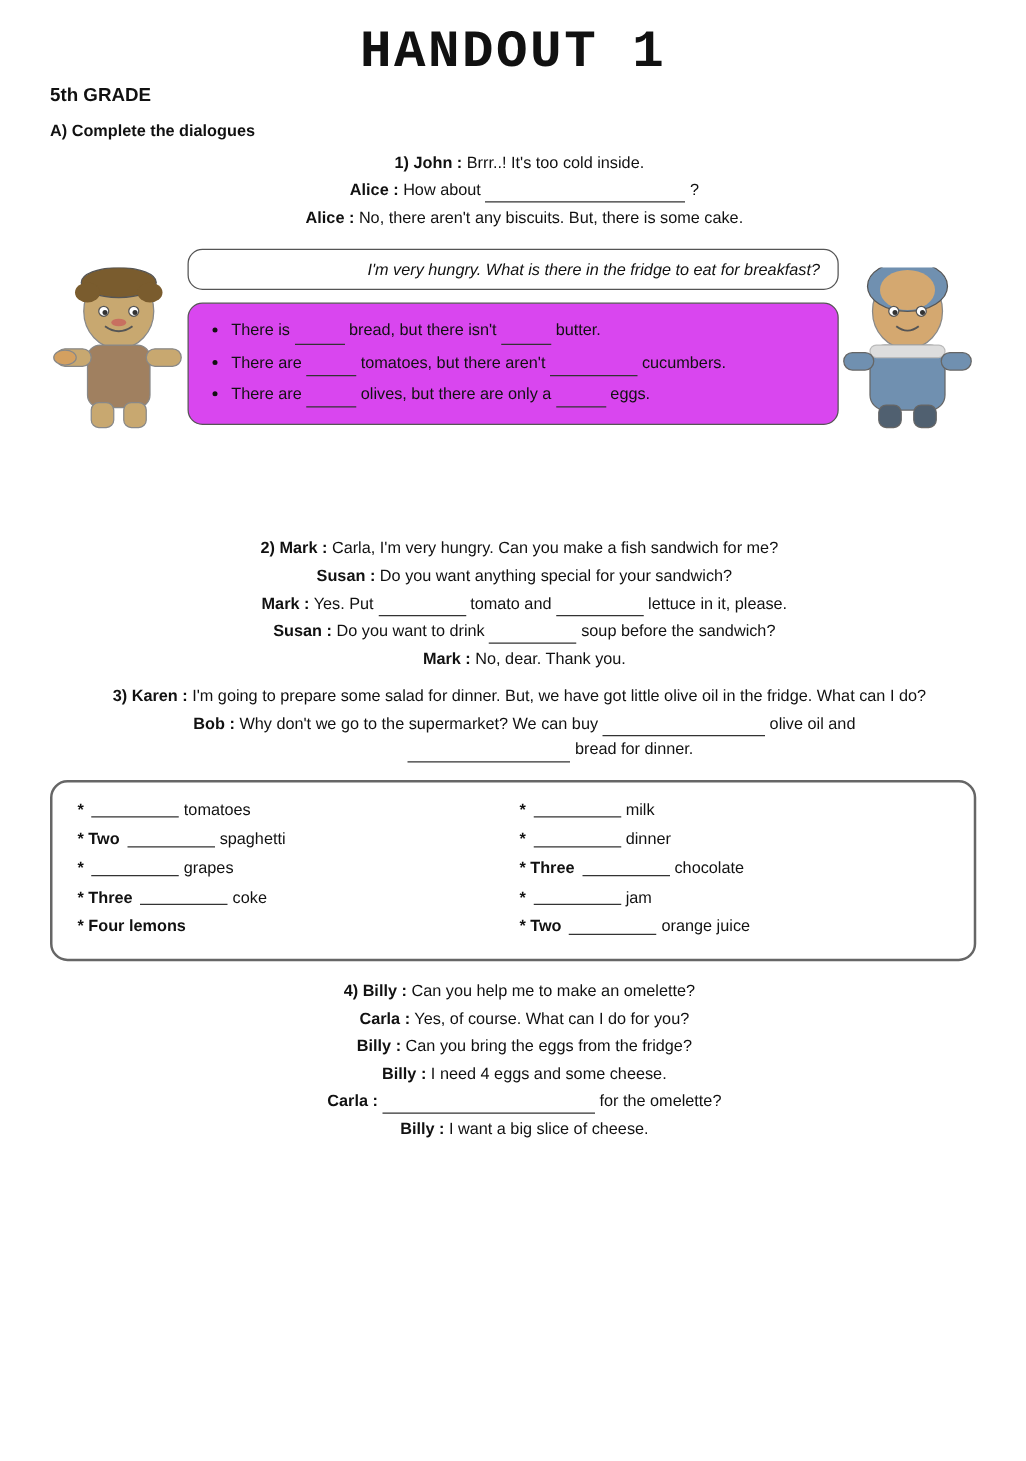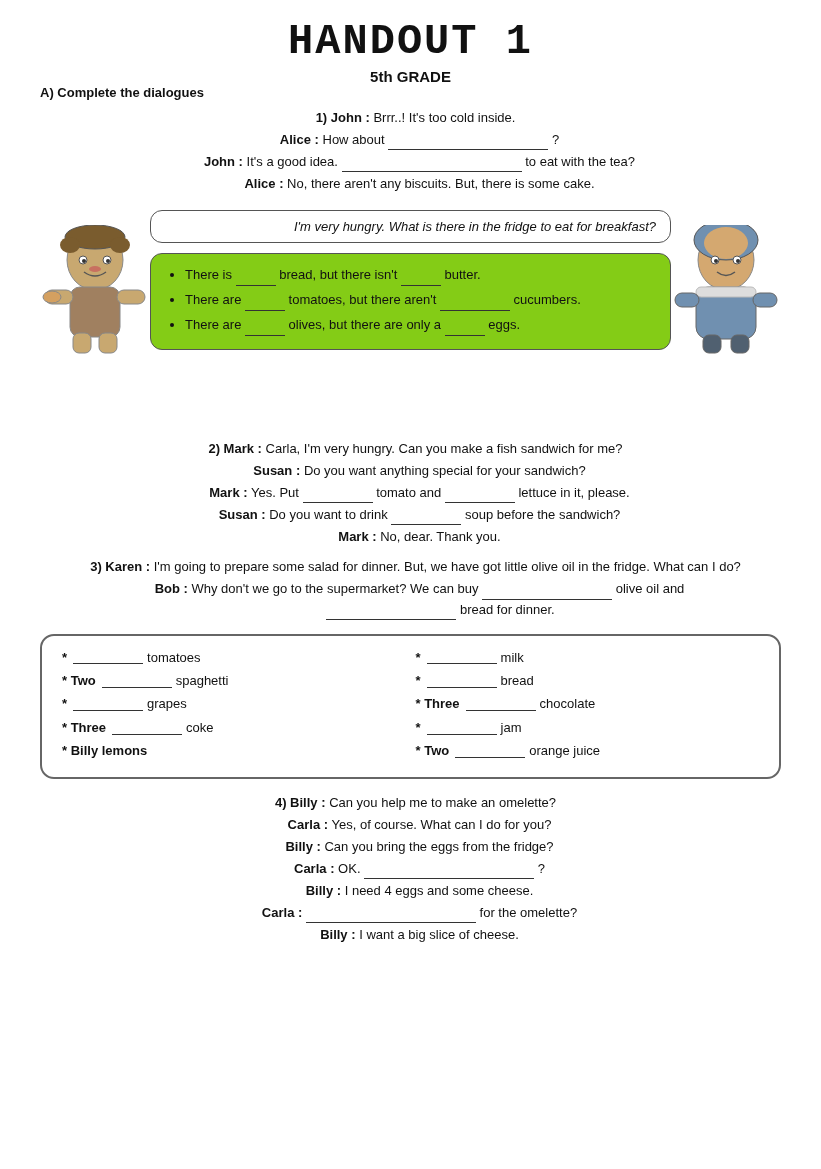--- a/index.html
+++ b/index.html
@@ -14,24 +14,23 @@
     }
     h1.title {
       text-align: center;
       font-size: 42px;
       font-weight: 900;
       font-family: Liberation Mono, monospace;
       letter-spacing: 2px;
       margin-bottom: 2px;
     }
     h2.grade {
-      text-align: center;
       font-size: 15px;
       font-weight: bold;
-      margin-bottom: 0;
+      margin-bottom: 12px;
     }
     .section-label {
       font-weight: bold;
       font-size: 13px;
       margin-bottom: 8px;
     }
     .dialogue-block {
       margin-bottom: 10px;
     }
     .dialogue-line {
@@ -105,21 +104,21 @@
       font-style: italic;
       text-align: right;
       background: white;
       position: relative;
       font-size: 13px;
     }
     .speech-bubble-bottom {
       border: 1.5px solid #555;
       border-radius: 12px;
       padding: 10px 16px;
-      background: #84cc16;
+      background: #d946ef;
       font-size: 13px;
       line-height: 1.7;
     }
     .speech-bubble-bottom ul {
       list-style: disc;
       padding-left: 18px;
     }
     .speech-bubble-bottom ul li {
       margin-bottom: 3px;
     }
@@ -171,26 +170,20 @@
 <div class="dialogue-block">
   <div class="dialogue-line">
     <span class="speaker bold">1) John :</span>
     <span> Brrr..! It's too cold inside.</span>
   </div>
   <div class="dialogue-line indent">
     <span class="speaker bold">Alice :</span>
     <span> How about</span>
     <span class="underline-blank" style="min-width:160px;"></span>
     <span>?</span>
-  </div>
-  <div class="dialogue-line indent">
-    <span class="speaker bold">John :</span>
-    <span> It's a good idea.</span>
-    <span class="underline-blank" style="min-width:180px;"></span>
-    <span> to eat with the tea?</span>
   </div>
   <div class="dialogue-line indent">
     <span class="speaker bold">Alice :</span>
     <span> No, there aren't any biscuits. But, there is some cake.</span>
   </div>
 </div>
 
 <div class="section1-area">
 
   <div class="caveman-left">
@@ -331,34 +324,34 @@
         <span class="bullet">*</span>
         <span class="underline-blank-md"></span>
         <span> grapes</span>
       </div>
       <div class="shopping-item">
         <span class="bullet">* Three</span>
         <span class="underline-blank-md"></span>
         <span> coke</span>
       </div>
       <div class="shopping-item">
-        <span class="bullet">* Billy lemons</span>
+        <span class="bullet">* Four lemons</span>
       </div>
     </div>
 
     <div>
       <div class="shopping-item">
         <span class="bullet">*</span>
         <span class="underline-blank-md"></span>
         <span> milk</span>
       </div>
       <div class="shopping-item">
         <span class="bullet">*</span>
         <span class="underline-blank-md"></span>
-        <span> bread</span>
+        <span> dinner</span>
       </div>
       <div class="shopping-item">
         <span class="bullet">* Three</span>
         <span class="underline-blank-md"></span>
         <span> chocolate</span>
       </div>
       <div class="shopping-item">
         <span class="bullet">*</span>
         <span class="underline-blank-md"></span>
         <span> jam</span>
@@ -379,26 +372,20 @@
   </div>
   <div class="dialogue-line indent">
     <span class="speaker bold">Carla :</span>
     <span> Yes, of course. What can I do for you?</span>
   </div>
   <div class="dialogue-line indent">
     <span class="speaker bold">Billy :</span>
     <span> Can you bring the eggs from the fridge?</span>
   </div>
   <div class="dialogue-line indent">
-    <span class="speaker bold">Carla :</span>
-    <span> OK.</span>
-    <span class="underline-blank" style="min-width:170px;"></span>
-    <span>?</span>
-  </div>
-  <div class="dialogue-line indent">
     <span class="speaker bold">Billy :</span>
     <span> I need 4 eggs and some cheese.</span>
   </div>
   <div class="dialogue-line indent">
     <span class="speaker bold">Carla :</span>
     <span> </span>
     <span class="underline-blank" style="min-width:170px;"></span>
     <span> for the omelette?</span>
   </div>
   <div class="dialogue-line indent">

